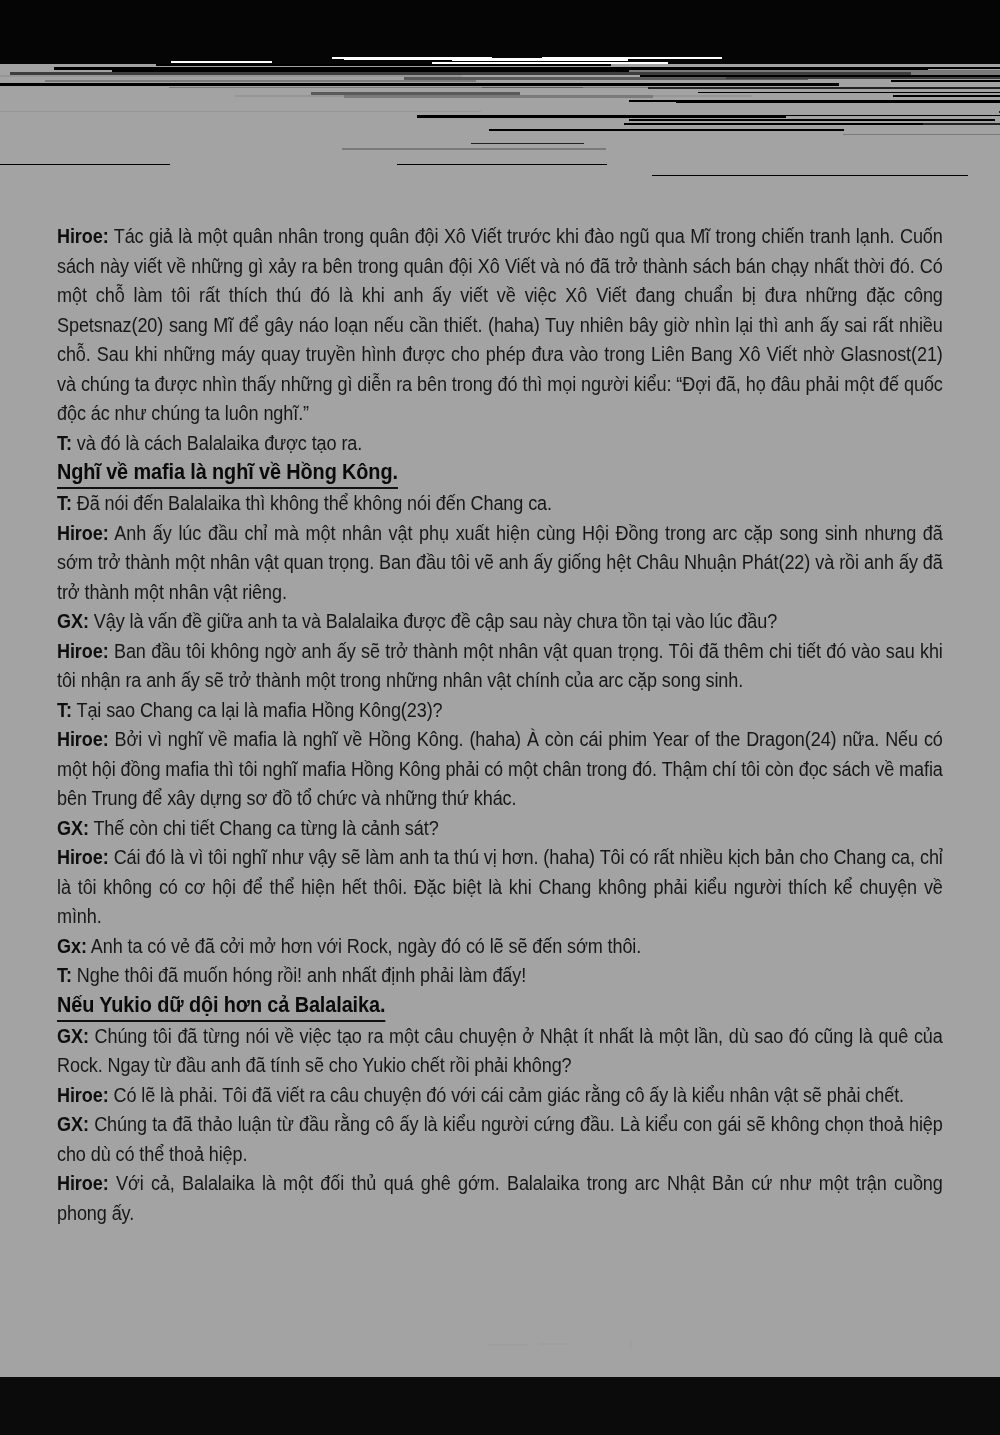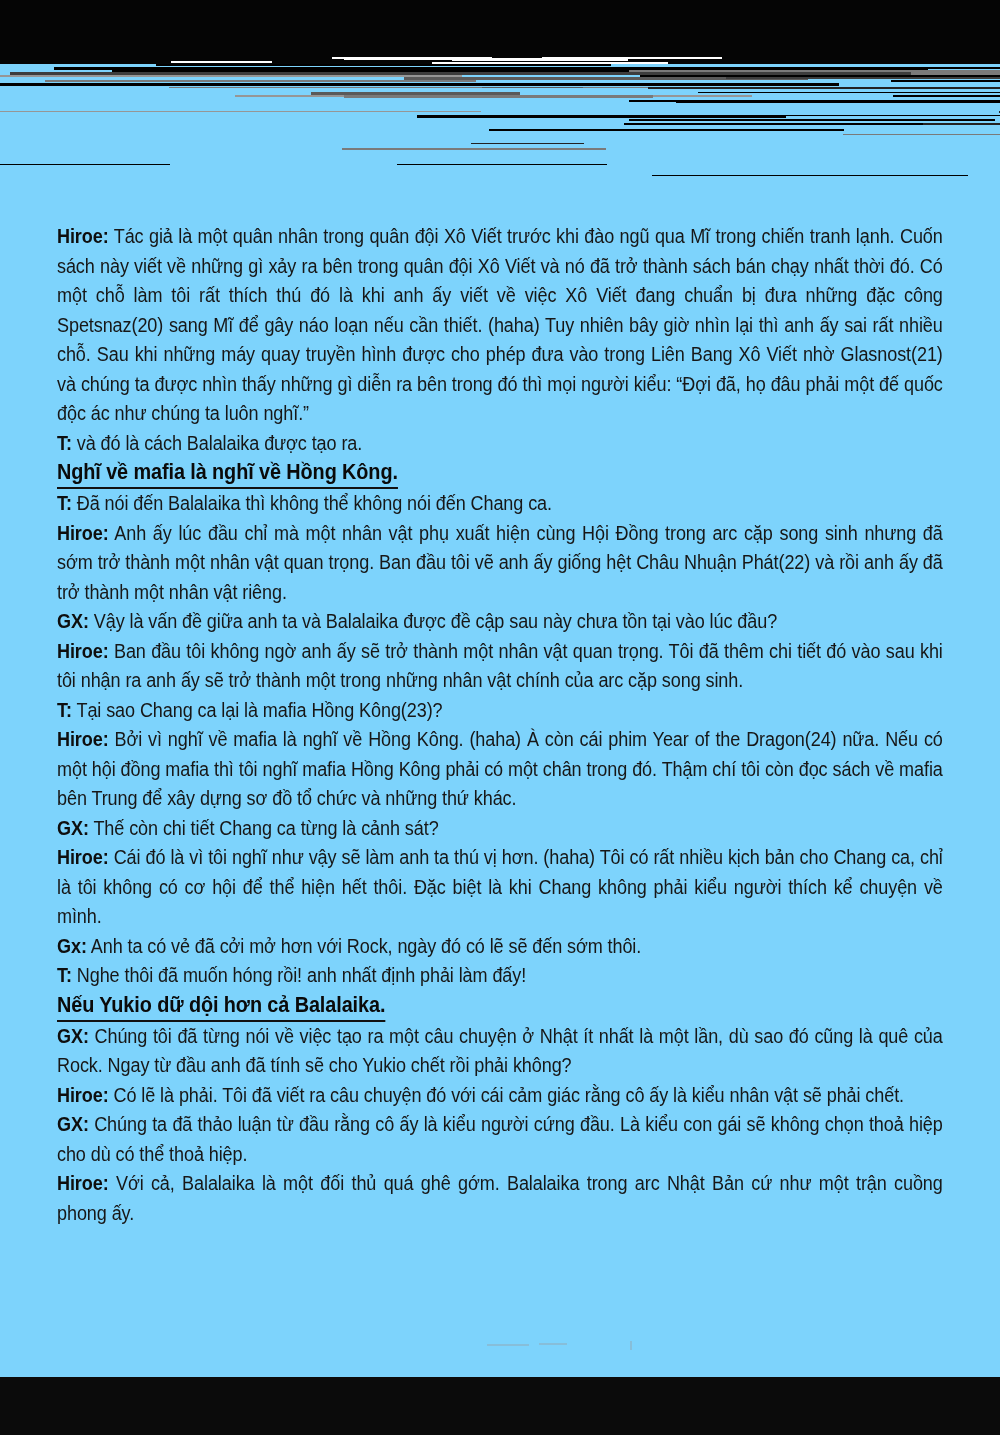--- a/index.html
+++ b/index.html
@@ -1,20 +1,20 @@
 <!DOCTYPE html>
 <html><head>
 <meta charset="utf-8">
 <style>
   html, body { margin: 0; padding: 0; }
   .page {
     position: relative;
     width: 1000px;
     height: 1435px;
-    background: #7dd3fc;
+    background: #a3a3a3;
     overflow: hidden;
     font-family: "Liberation Sans", sans-serif;
   }
   .speedlines {
     position: absolute;
     left: 0; top: 0;
     width: 1000px; height: 200px;
     display: block;
   }
   .bottom-bar {

